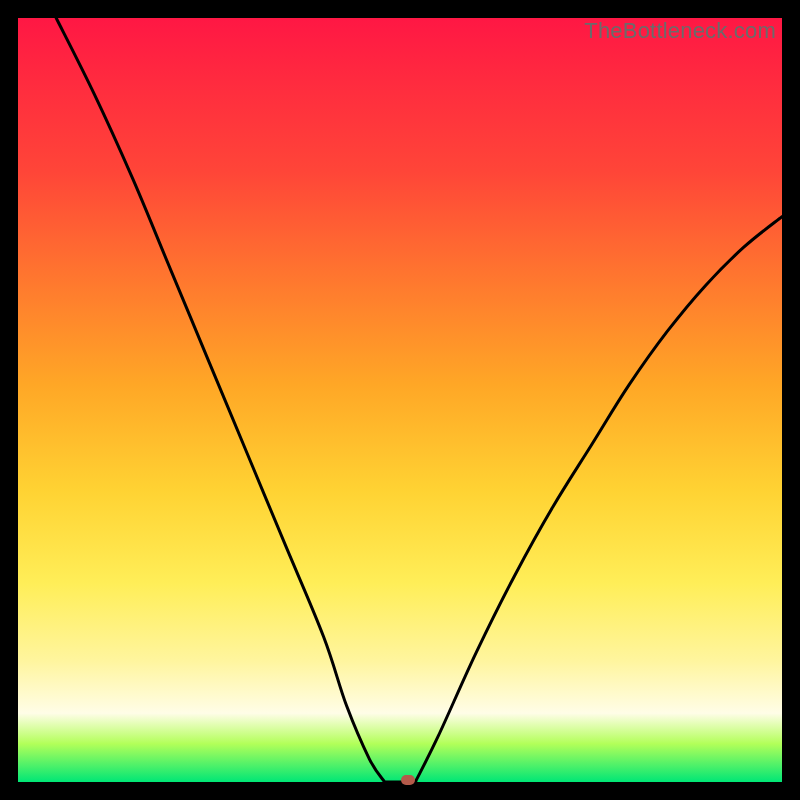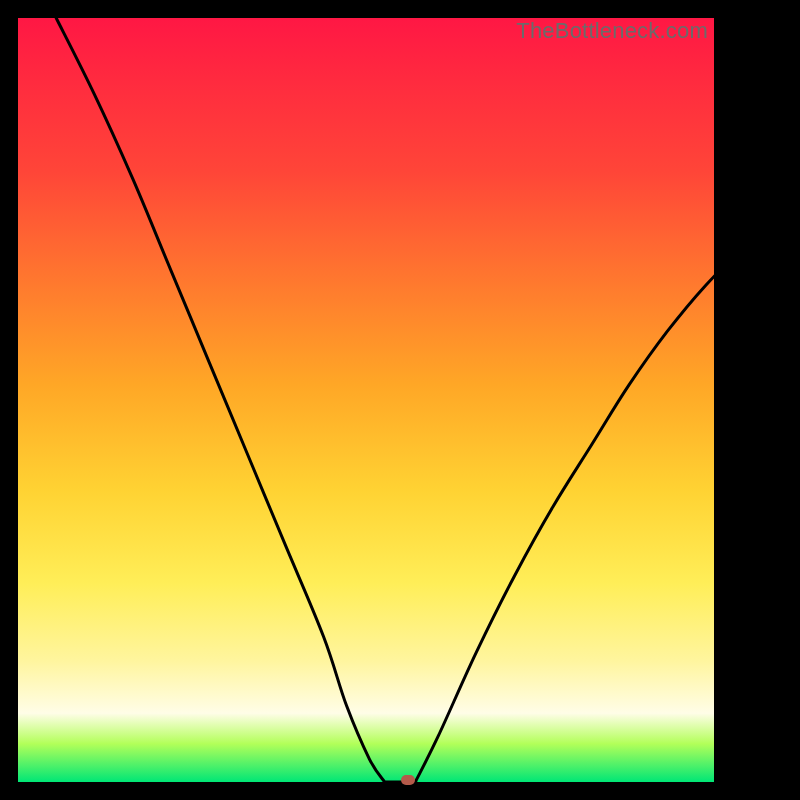--- a/index.html
+++ b/index.html
@@ -14,21 +14,21 @@
   .frame {
     position: relative;
     width: 800px;
     height: 800px;
     background: #000;
   }
   .plot-area {
     position: absolute;
     left: 18px;
     top: 18px;
-    width: 696px;
+    width: 764px;
     height: 764px;
     
     background: linear-gradient(
       to bottom,
       #ff1744 0%,
       #ff2a3f 8%,
       #ff4538 20%,
       #ff7a2e 35%,
       #ffa726 48%,
       #ffd333 62%,

